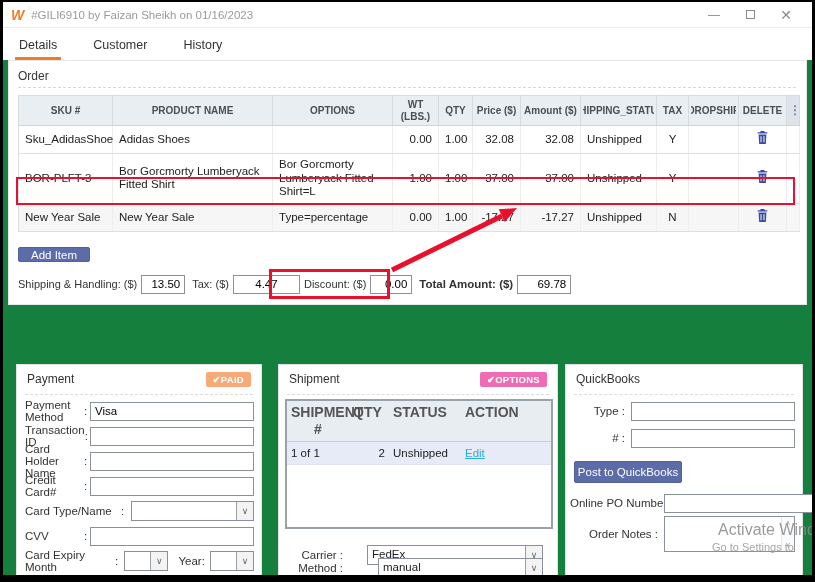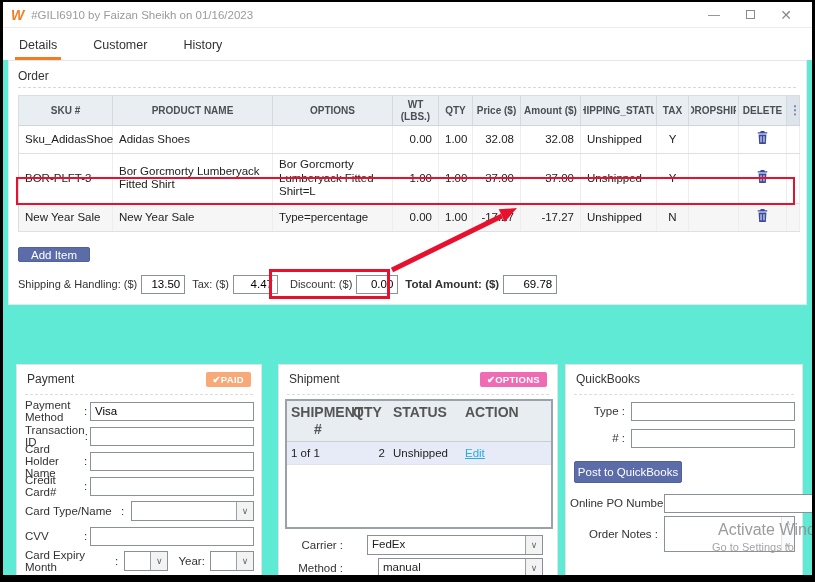--- a/index.html
+++ b/index.html
@@ -15,21 +15,21 @@
   .win-title { color:#9a9a9a; font-size:11.5px; }
   .win-controls { margin-left:auto; display:flex; align-items:center; gap:0; }
   .win-btn { width:36px; text-align:center; color:#8a8a8a; font-size:12px; cursor:default; }
   .max-box { display:inline-block; width:9px; height:9px; border:1.4px solid #8a8a8a; }
 
   
   .tabbar { position:absolute; left:0; top:26px; right:0; height:32px; background:#fff; display:flex; align-items:flex-end; padding-left:12px; }
   .tab { font-size:12.5px; color:#333; padding:6px 4px 8px 4px; margin-right:28px; position:relative; }
   .tab.active { border-bottom:3px solid #f47b20; padding-bottom:5px; }
 
-  .content { position:absolute; left:0; top:58px; right:0; bottom:0; background:#5eead4; }
+  .content { position:absolute; left:0; top:58px; right:0; bottom:0; background:#15803d; }
 
   
   .order-panel { position:absolute; left:5px; top:0px; width:799px; height:245px; background:#fff; border:1px solid #e4e7eb; }
   .section-title { font-size:12px; color:#333; }
   .dashed { border-top:1px dashed #d8d8d8; }
 
   table.order { border-collapse:collapse; table-layout:fixed; width:781px; font-size:11.5px; color:#222; border:1px solid #d9dee3; }
   table.order th { background:#e9eef3; color:#4a4f55; font-size:10px; font-weight:bold; text-align:center; padding:3px 2px; border-right:1px solid #d5dade; border-bottom:1px solid #cfd5da; height:26px; line-height:1.15; }
   table.order td { padding:4px 6px; border-right:1px solid #ededed; border-bottom:1px solid #e0e0e0; vertical-align:middle; line-height:1.2; }
   .th-clip { display:flex; justify-content:center; overflow:hidden; }
@@ -221,21 +221,21 @@
         </tr>
       </tbody>
           </table>
 
       <div class="btn-blue abs" style="left:9px; top:186px; width:72px; height:15px;">Add Item</div>
 
       <div class="totals">
         <span class="t-label">Shipping &amp; Handling: ($)</span>
         <input class="txt num" style="width: 44px; margin-right: 7px;" value="13.50">
         <span class="t-label">Tax: ($)</span>
-        <input class="txt num" style="width: 45px; margin-right: 8px;" value="4.47">
+        <input class="txt num" style="width: 67px;  text-align: center;" value="4.47">
         <span style="display:flex; align-items:center; padding:3px 4px;">
           <span class="t-label">Discount: ($)</span>
           <input class="txt num" style="width: 42px;" value="0.00">
         </span>
         <span class="t-label" style="font-weight:bold; font-size:11.5px; margin-left:3px;">Total Amount: ($)</span>
         <input class="txt num" style="width: 54px;" value="69.78">
       </div>
     </div>
 
     <div class="panel" style="left:13px; width:246px;">
@@ -308,21 +308,21 @@
           <div class="sc4">ACTION</div>
         </div>
         <div class="ship-row">
           <div class="sc1">1 of 1</div>
           <div class="sc2" style="text-align:right;">2</div>
           <div class="sc3">Unshipped</div>
           <div class="sc4"><span class="edit-link">Edit</span></div>
         </div>
       </div>
 
-      <div class="s-row" style="left:2px; top:170px; width:262px;">
+      <div class="s-row" style="left:2px; top:180px; width:262px;">
         <span class="s-label">Carrier :</span>
         <span class="select" style="flex:1; margin-left:20px;">
               <span class="val">FedEx</span>
               <span class="chev">∨</span>
             </span>
       </div>
       <div class="s-row" style="left:2px; top:193px; width:262px;">
         <span class="s-label">Method :</span>
         <span class="select" style="flex:1; margin-left:31px;">
               <span class="val">manual</span>

